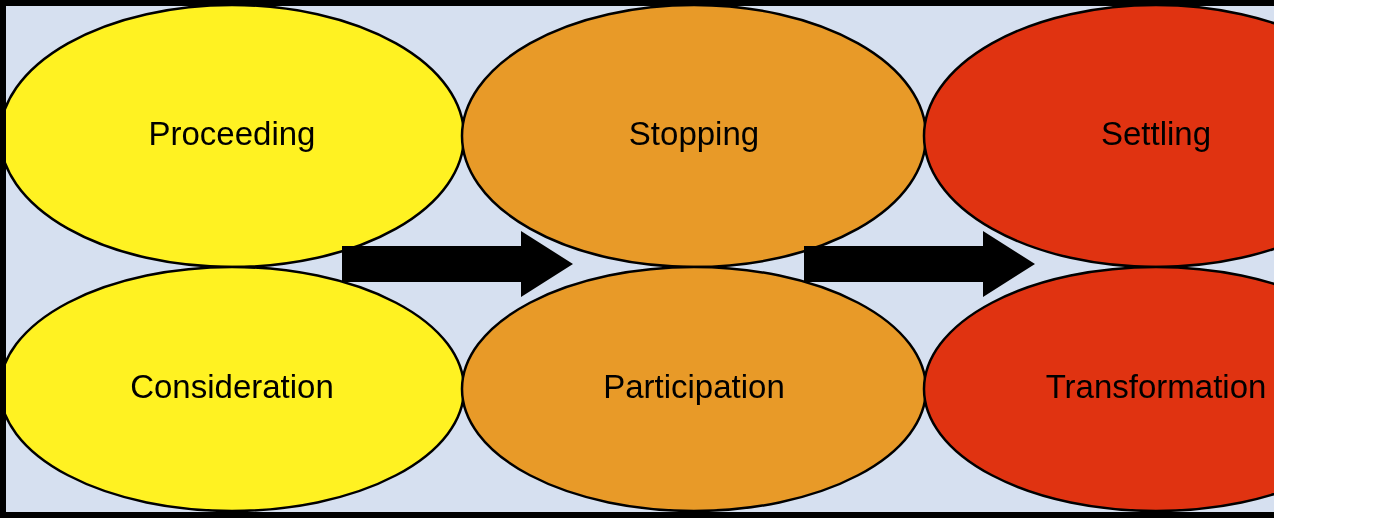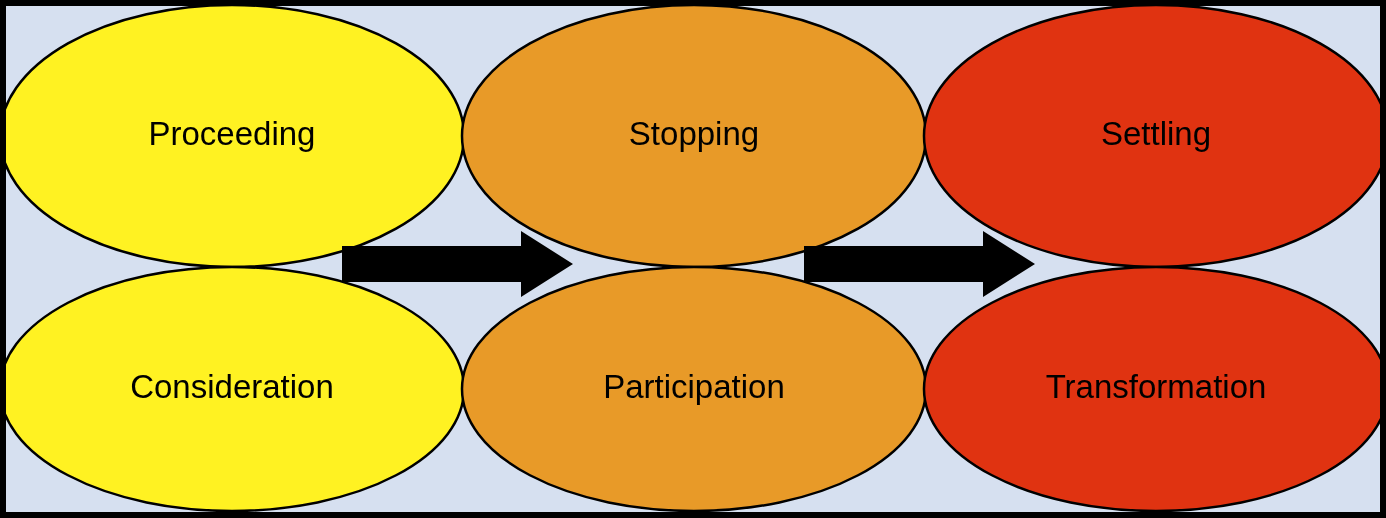--- a/index.html
+++ b/index.html
@@ -5,21 +5,21 @@
   html, body {
     margin: 0;
     padding: 0;
     background: #ffffff;
   }
   body {
     font-family: "Liberation Sans", sans-serif;
   }
   #canvas {
     position: relative;
-    width: 1386px;
+    width: 1274px;
     height: 518px;
     overflow: hidden;
     text-align: right;
   }
   #diagram-svg {
     display: block;
     width: 1386px;
     height: 518px;
   }
   .node-label {

